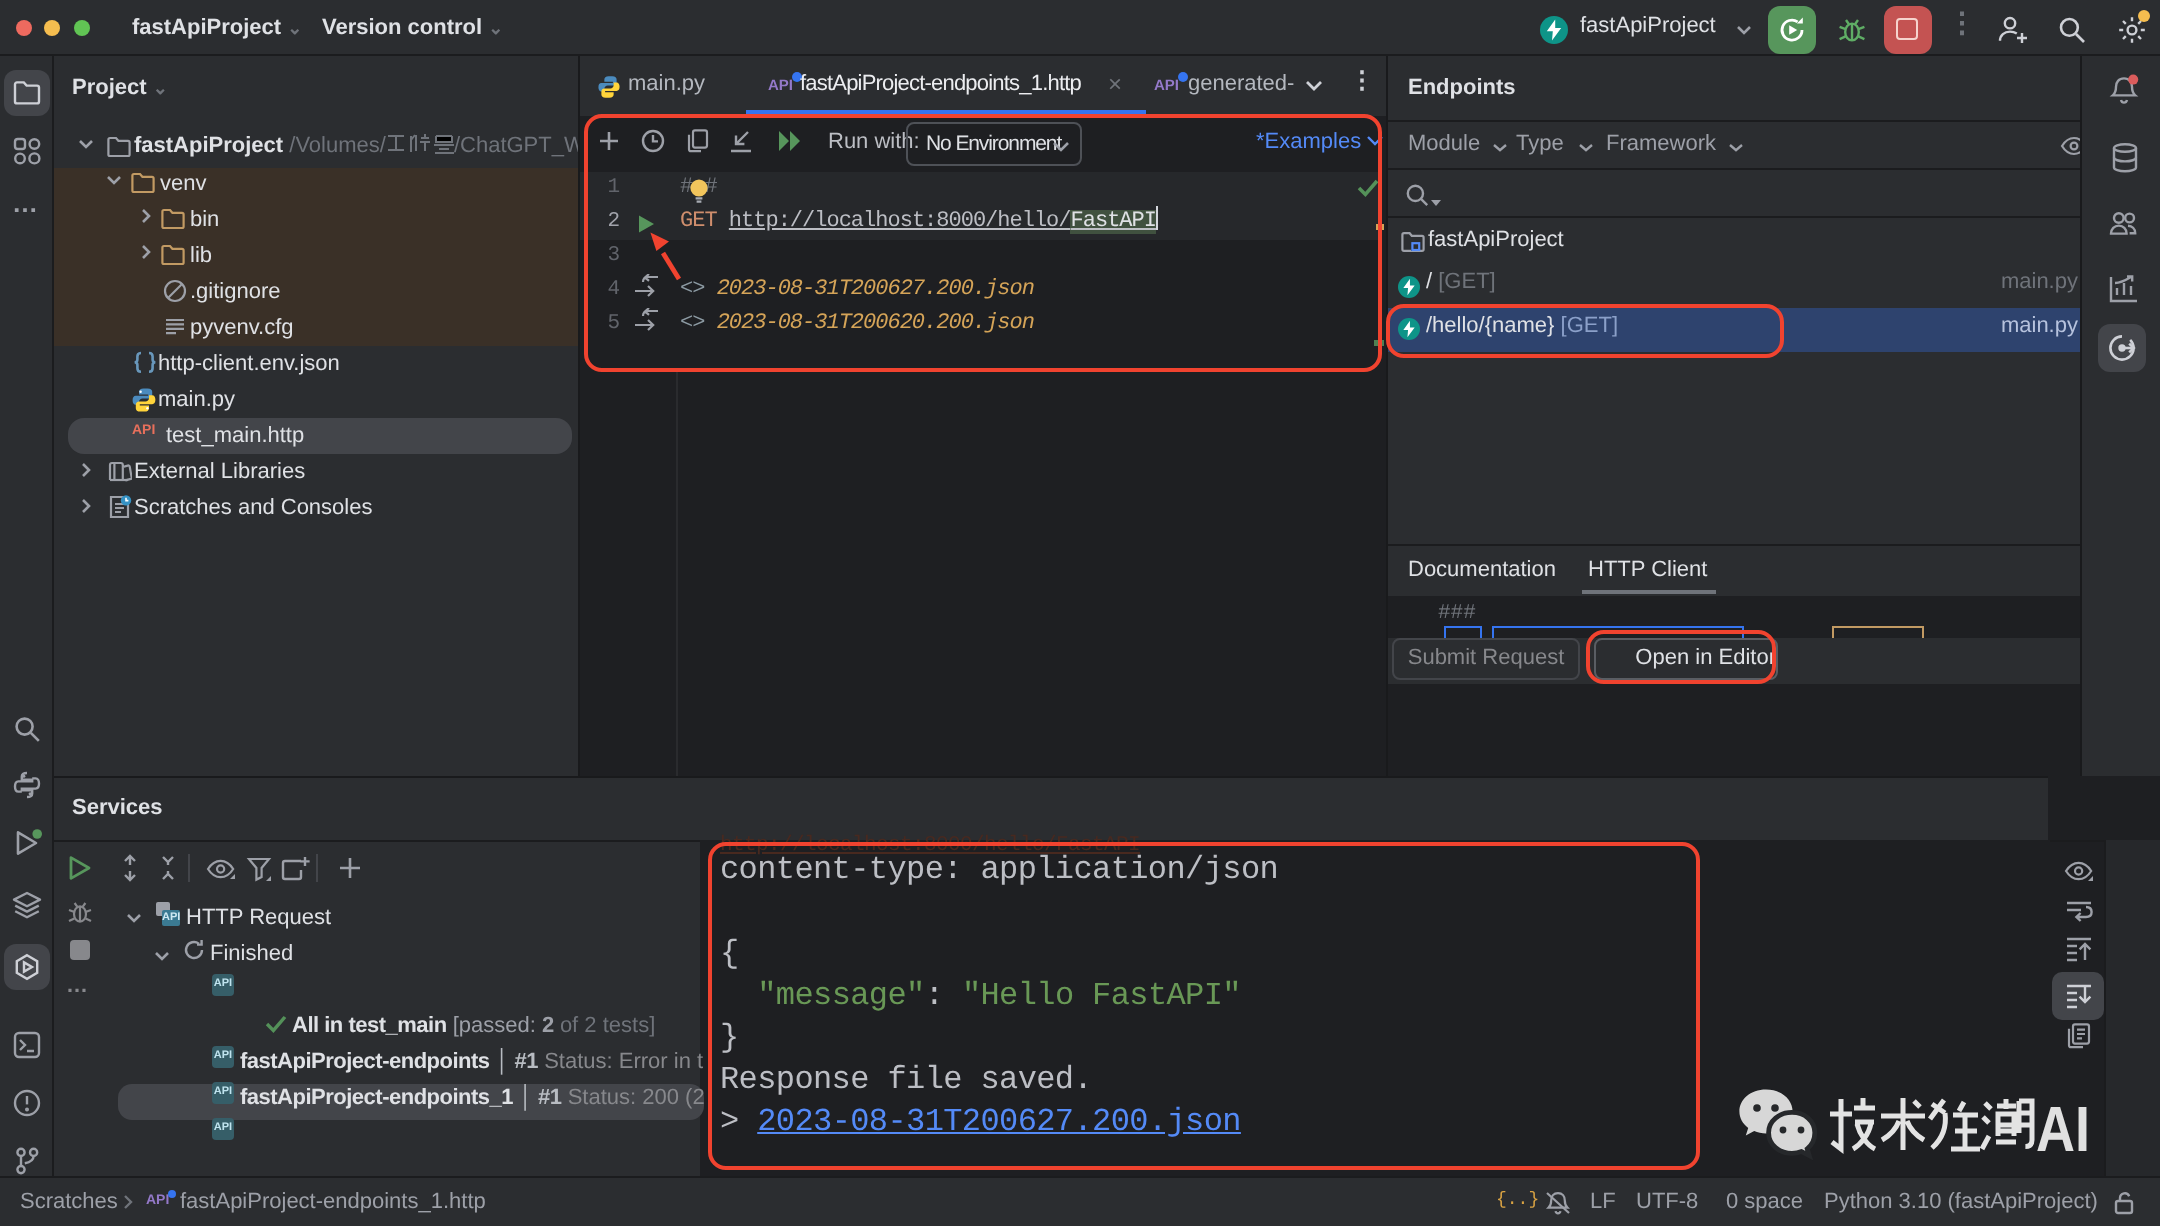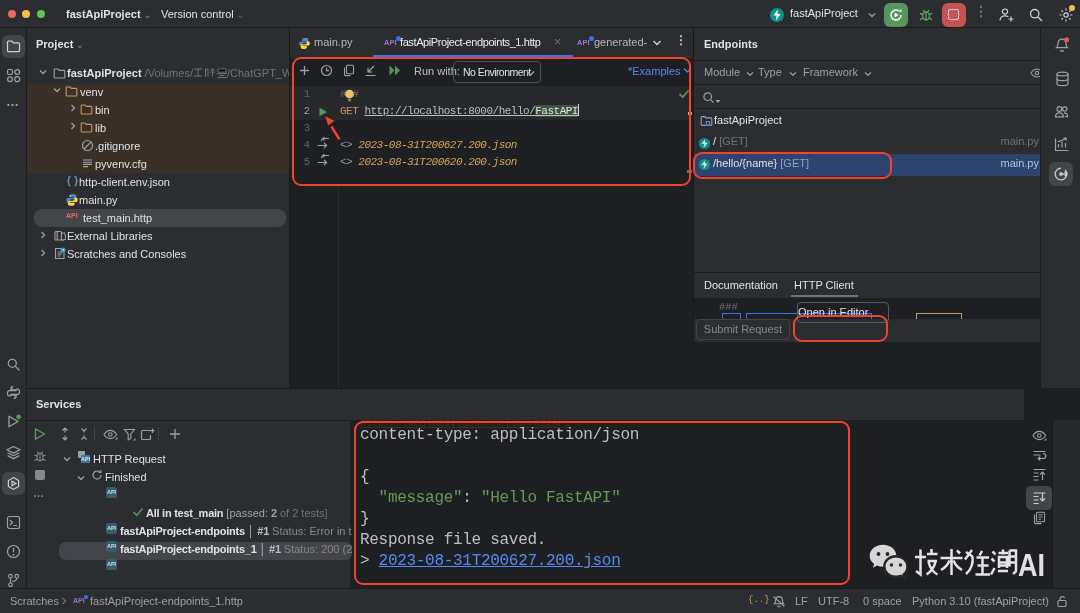--- a/index.html
+++ b/index.html
@@ -14,21 +14,21 @@
 .row{position:absolute;height:18px;line-height:18px;white-space:nowrap}
 svg{display:block}
 </style></head>
 <body>
 
 <div class="abs panel" style="left:0;top:0;width:1080px;height:28px;border-bottom:1px solid #1b1c1e;z-index:5">
   <div class="abs" style="left:8px;top:10px;width:8px;height:8px;border-radius:50%;background:#ee6a5f"></div>
   <div class="abs" style="left:22px;top:10px;width:8px;height:8px;border-radius:50%;background:#f5bd4f"></div>
   <div class="abs" style="left:37px;top:10px;width:8px;height:8px;border-radius:50%;background:#61c454"></div>
   <div class="abs" style="left:66px;top:8px;font-weight:bold">fastApiProject <span class="dim" style="font-size:9px">⌄</span></div>
-  <div class="abs" style="left:161px;top:8px;font-weight:normal">Version control <span class="dim" style="font-size:9px">⌄</span></div>
+  <div class="abs" style="left:161px;top:8px;font-weight:bold">Version control <span class="dim" style="font-size:9px">⌄</span></div>
   <div class="abs" style="left:770px;top:4px;width:310px;height:22px">
 
     <svg class="abs" style="left:0;top:4px" width="14" height="14" viewBox="0 0 14 14">
         <circle cx="7" cy="7" r="7" fill="#0e9488"></circle>
         <path d="M7.6 1.8 3.4 7.6h3L6 12.2l4.6-6.2h-3z" fill="#fff"></path>
       </svg>
     <div class="abs" style="left:20px;top:3px">fastApiProject</div>
     <svg class="abs" style="left:98px;top:8px" width="8" height="6" viewBox="0 0 8 6">
         <path d="M1 1.5l3 3 3-3" stroke="#9da0a8" fill="none" stroke-width="1.3"></path>
       </svg>
@@ -417,21 +417,21 @@
   <div class="abs" style="left:97px;top:267px;width:67px;height:2px;background:#6f737a"></div>
   <div class="abs" style="left:0;top:269.5px;width:347px;height:91px;background:#1e1f22"></div>
   <div class="abs mono dim" style="left:25px;top:273px;font-size:10.5px">###</div>
 
   <div class="abs" style="left:28px;top:285px;width:19px;height:6px;border:1px solid #3574f0;border-bottom:none"></div>
   <div class="abs" style="left:52px;top:285px;width:126px;height:6px;border:1px solid #3574f0;border-bottom:none"></div>
   <div class="abs" style="left:222px;top:285px;width:46px;height:6px;border:1px solid #c29a63;border-bottom:none"></div>
 
   <div class="abs panel" style="left:0;top:291px;width:347px;height:23px"></div>
   <div class="abs" style="left:2px;top:291px;width:94px;height:21px;border:1px solid #43454a;border-radius:4px;color:#87888c;text-align:center;line-height:19px">Submit Request</div>
-  <div class="abs" style="left:103px;top:274px;width:92px;height:21px;border:1px solid #5a5d63;border-radius:4px;color:#dfe1e5;text-align:left;line-height:19px">Open in Editor</div>
+  <div class="abs" style="left:103px;top:291px;width:92px;height:21px;border:1px solid #5a5d63;border-radius:4px;color:#dfe1e5;text-align:right;line-height:19px">Open in Editor</div>
 </div>
 
 <div class="abs panel" style="left:1040px;top:28px;width:40px;height:360px;border-left:1px solid #191a1c" id="rightrail">
 
   <svg class="abs" style="left:13px;top:9px" width="16" height="16" viewBox="0 0 16 16">
       <g stroke="#9da0a8" stroke-width="1.2" fill="none">
         <path d="M8 2.2c-2.6 0-4 1.9-4 4.2 0 2.7-.8 3.6-1.6 4.3h11.2c-.8-.7-1.6-1.6-1.6-4.3 0-2.3-1.4-4.2-4-4.2z"></path>
         <path d="M6.5 13c.2.8.8 1.3 1.5 1.3s1.3-.5 1.5-1.3"></path>
       </g>
       <circle cx="12.6" cy="2.8" r="2.5" fill="#db5c5c"></circle>

